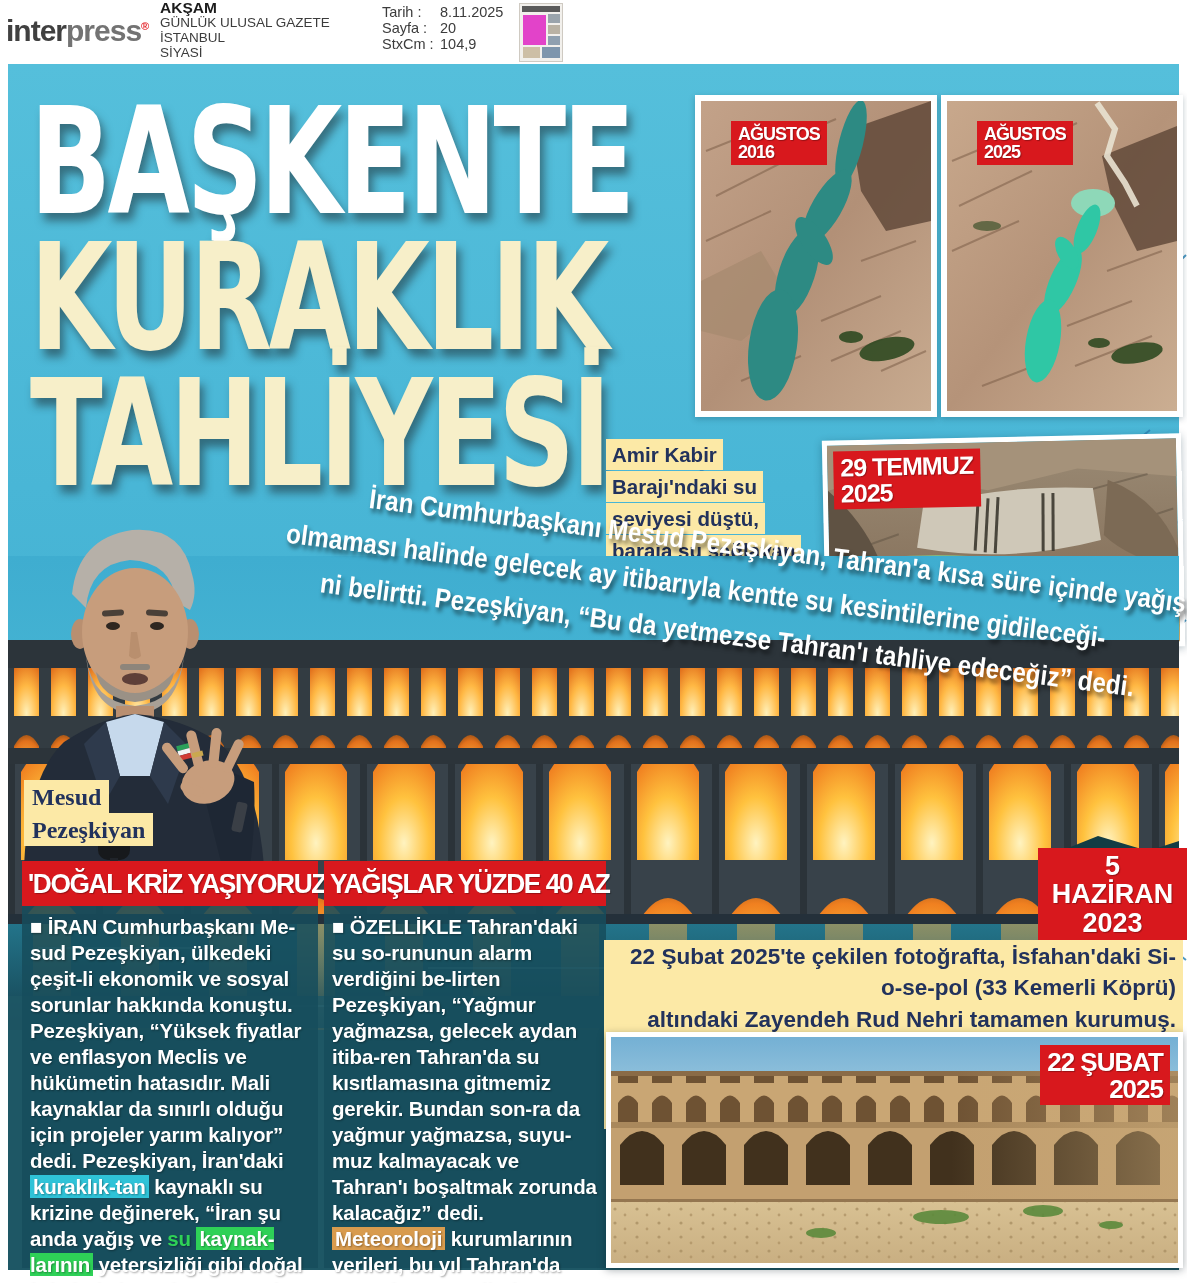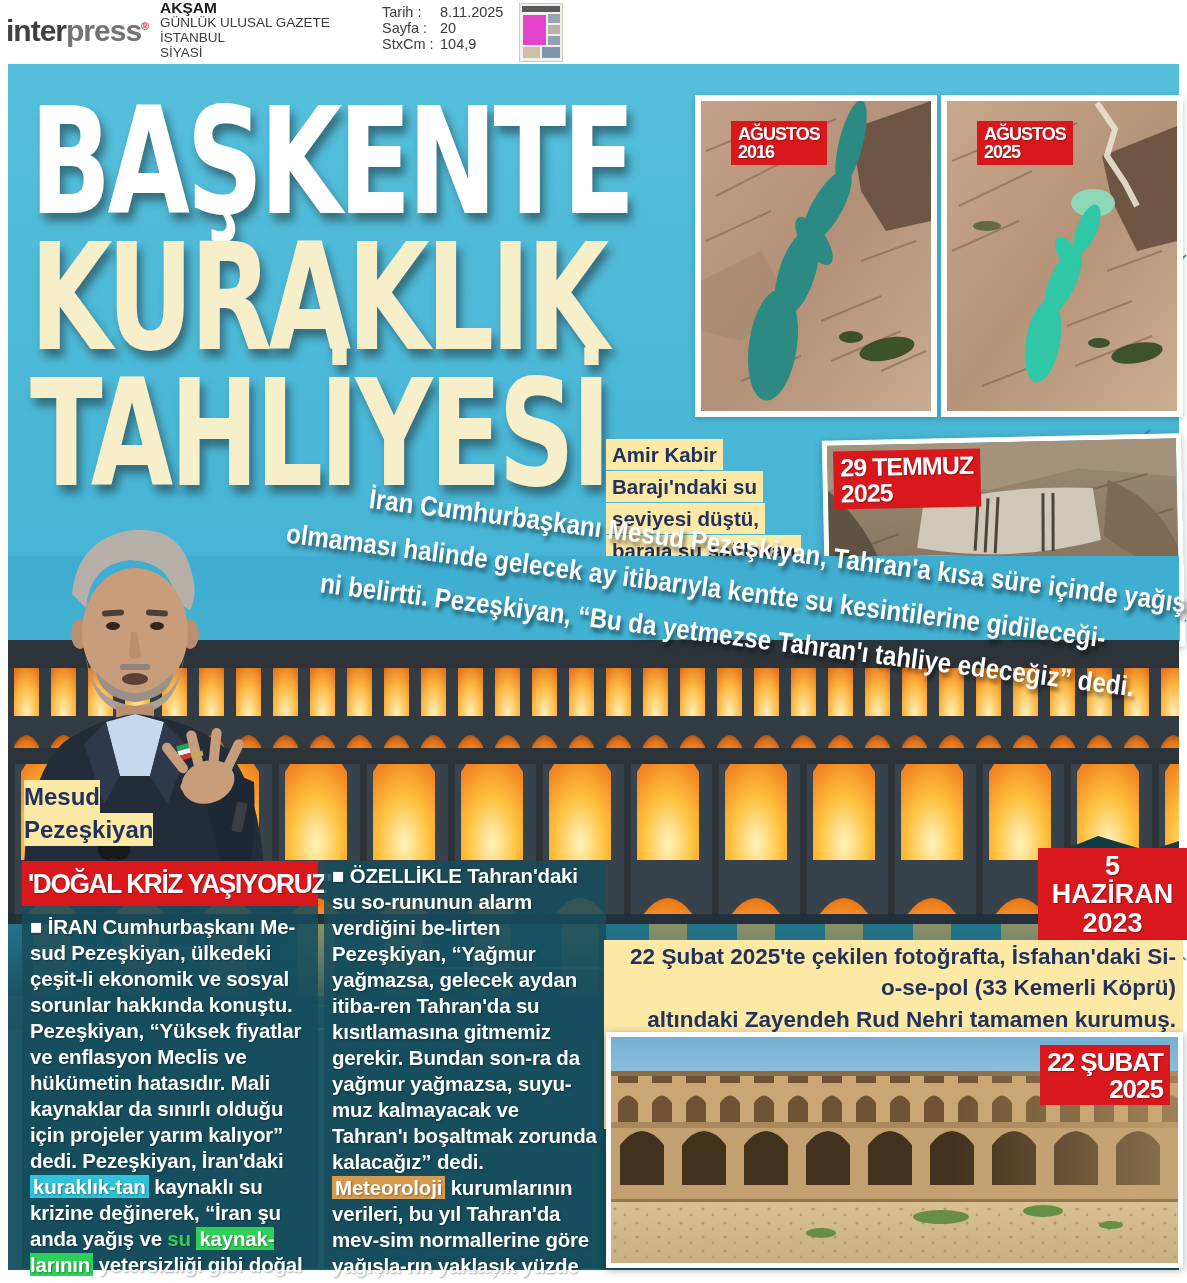--- a/index.html
+++ b/index.html
@@ -46,21 +46,21 @@
   .dam{left:824px;top:437px;width:349px;height:203px;border:5px solid #fff;transform:rotate(-1.2deg);
        box-shadow:0 2px 8px rgba(0,40,60,.3);}
   .dam .redtag{position:absolute;left:6px;top:6px;font-size:25px;letter-spacing:-1px;}
 
   
   .bridge{left:8px;top:556px;width:1171px;height:480px;}
 
   
   .portrait{left:10px;top:514px;width:300px;height:352px;}
   .plabel{left:24px;top:780px;font-size:24px;font-weight:bold;line-height:30px;}
-  .plabel .ycap{padding:2px 0 1px;}
+  .plabel .ycap{padding:2px 8px 1px;font-family:Liberation Serif, serif;}
 
   
   .lead{left:295px;top:466px;transform:rotate(7.3deg);transform-origin:left top;color:#fff;font-weight:bold;
         font-size:27.5px;line-height:45px;text-shadow:3px 4px 5px rgba(0,0,0,.55);}
   .lead div{white-space:nowrap;transform:scaleX(0.88);transform-origin:left top;}
   .lead .l1{margin-left:78px;} .lead .l3{margin-left:40px;}
 
   
   .d2023{left:1038px;top:836px;font-size:27px;text-align:center;line-height:1.05;margin-top:12px;}
 
@@ -392,20 +392,21 @@
   </span>
 
   <div class="abs teal"></div>
 
   <div class="abs col col1">
     <span class="colhead"><span>'DOĞAL KRİZ YAŞIYORUZ'</span></span>
     <div class="colbody"><span>■ İRAN Cumhurbaşkanı Me-sud Pezeşkiyan, ülkedeki çeşit-li ekonomik ve sosyal sorunlar hakkında konuştu. Pezeşkiyan, “Yüksek fiyatlar ve enflasyon Meclis ve hükümetin hatasıdır. Mali kaynaklar da sınırlı olduğu için projeler yarım kalıyor” dedi. Pezeşkiyan, İran'daki </span><span class="hl-cyan">kuraklık-tan</span><span> kaynaklı su krizine değinerek, “İran şu anda yağış ve </span><span class="txt-green">su</span><span> </span><span class="hl-green">kaynak-larının</span><span> yetersizliği gibi doğal kriz-lerle karşı karşıya ve bu krizler ciddi sonuçlar doğurabilir” dedi.</span></div>
   </div>
 
   <div class="abs col col2">
+    <span class="colhead"><span>YAĞIŞLAR YÜZDE 40 AZ</span></span>
     <div class="colbody"><span>■ ÖZELLİKLE Tahran'daki su so-rununun alarm verdiğini be-lirten Pezeşkiyan, “Yağmur yağmazsa, gelecek aydan itiba-ren Tahran'da su kısıtlamasına gitmemiz gerekir. Bundan son-ra da yağmur yağmazsa, suyu-muz kalmayacak ve Tahran'ı boşaltmak zorunda kalacağız” dedi. </span><span class="hl-orange">Meteoroloji</span><span> kurumlarının verileri, bu yıl Tahran'da mev-sim normallerine göre yağışla-rın yaklaşık yüzde 40 daha az olduğunu gösteriyor.</span></div>
   </div>
 
   <div class="abs cap22">
     <div><span class="ycap">22 Şubat 2025'te çekilen fotoğrafta, İsfahan'daki Si-o-se-pol (33 Kemerli Köprü)</span></div>
     <div><span class="ycap">altındaki Zayendeh Rud Nehri tamamen kurumuş. Ancak 5 Haziran 2023'te, aynı</span></div>
     <div><span class="ycap">noktadan çekilen fotoğrafta nehrin köprünün altından aktığı görülüyor.</span></div>
   </div>
 
   <div class="abs dry">

